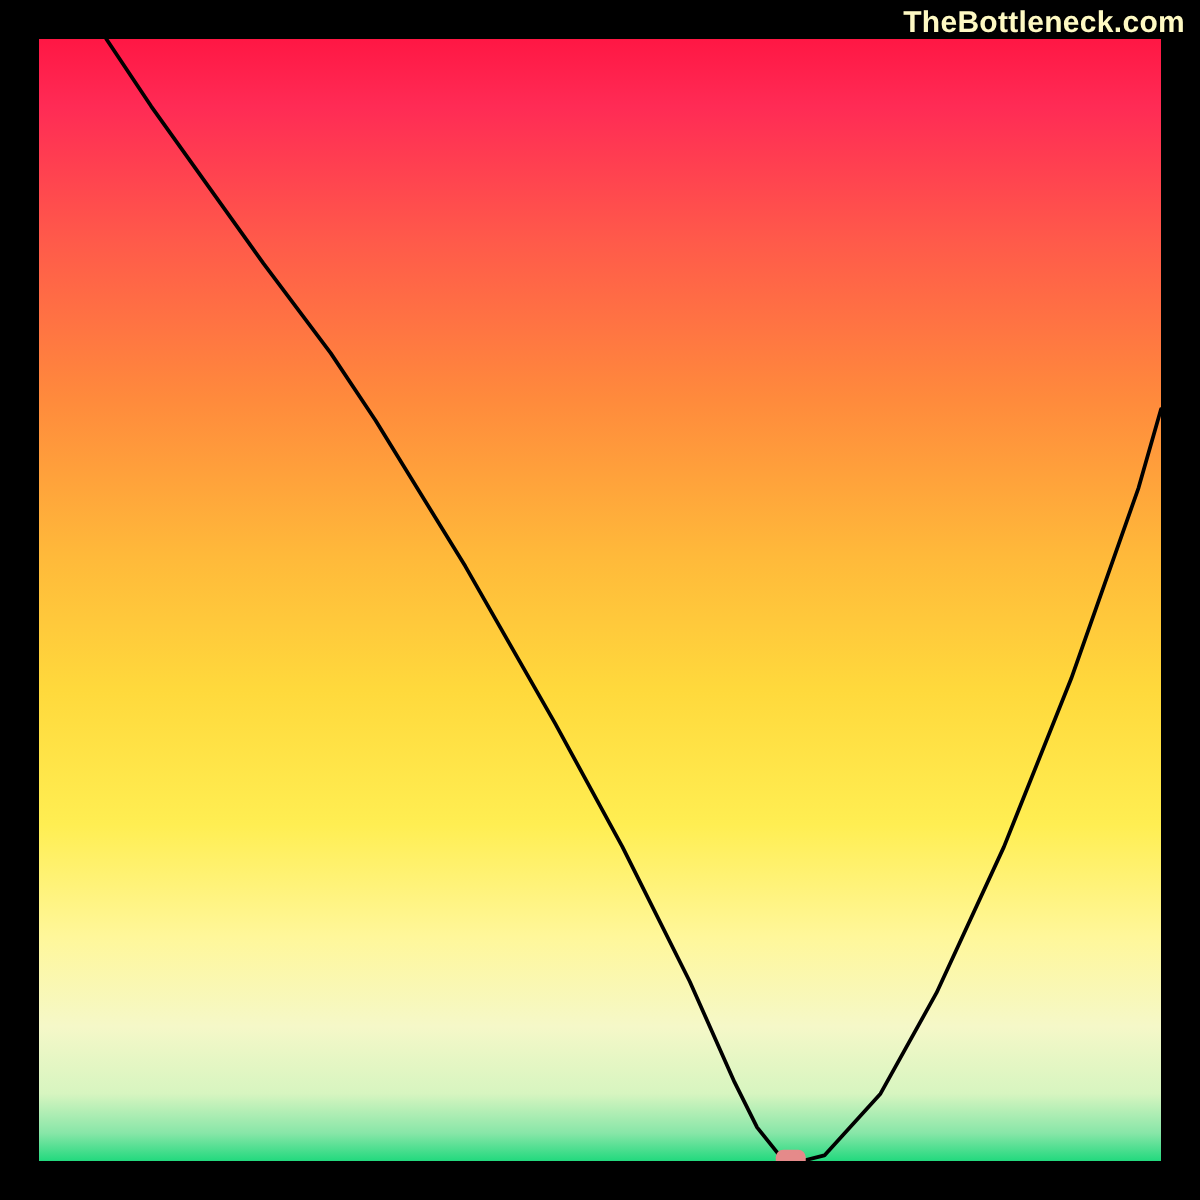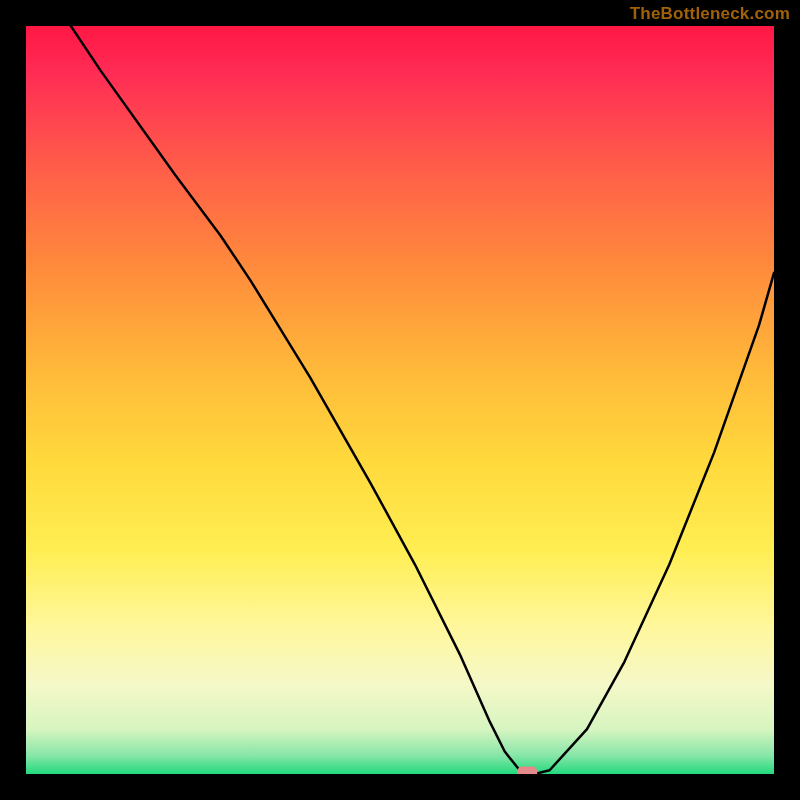--- a/index.html
+++ b/index.html
@@ -13,22 +13,22 @@
   .frame {
     position: relative;
     width: 800px;
     height: 800px;
     background: #000;
   }
   .watermark {
     position: absolute;
     top: 4px;
     right: 10px;
-    color: #a16207;
-    font-size: 17px;
+    color: #fef9c3;
+    font-size: 20px;
     font-weight: 600;
     letter-spacing: 0.2px;
     z-index: 10;
   }
   .plot-outer {
     position: absolute;
     left: 26px;
     top: 26px;
     width: 748px;
     height: 748px;

